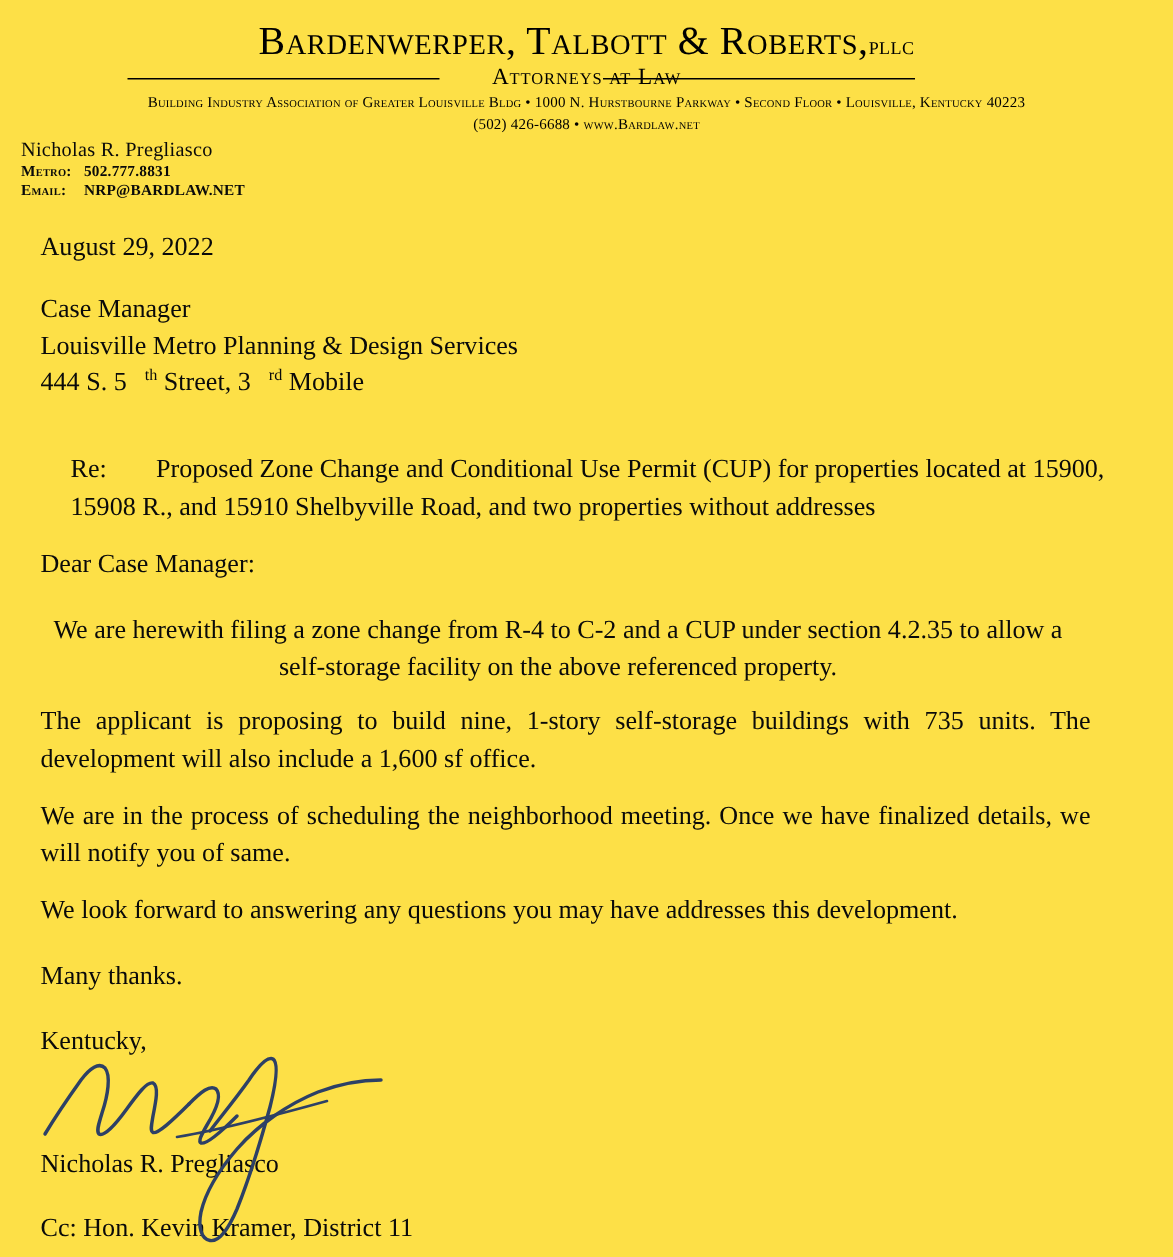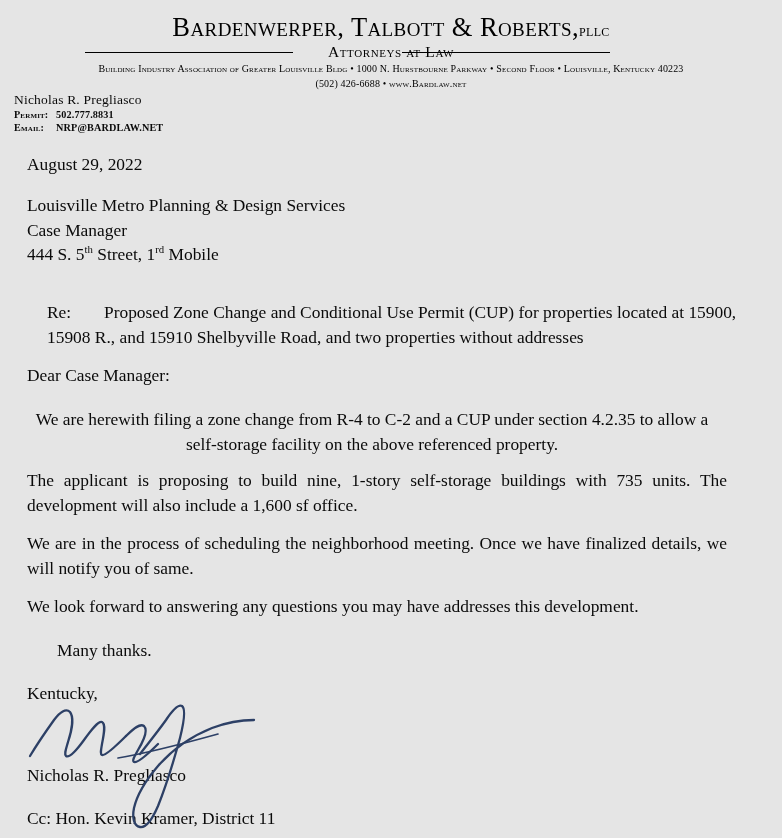--- a/index.html
+++ b/index.html
@@ -14,21 +14,21 @@
     overflow: hidden;
     font-family: "Liberation Serif", "DejaVu Serif", serif;
     color: #0a0a0a;
     -webkit-font-smoothing: antialiased;
   }
 
   .page {
     position: relative;
     width: 782px;
     height: 838px;
-    background: #e5e5e5;
+    background: #fde047;
   }
 
   
   .letterhead {
     position: absolute;
     left: 0;
     top: 0;
     width: 782px;
     text-align: center;
   }
@@ -133,35 +133,36 @@
   .blk p { margin: 0; }
 
   .date        { top: 152px; left: 0; }
   .recipient   { top: 193px; left: 0; }
   .re-block    { top: 300px; left: 0; width: 692px; margin-left: 20px; }
   .salutation  { top: 363px; left: 0; }
   .para1       { top: 407px; left: 0; width: 690px; text-align: center; }
   .para2       { top: 468px; left: 0; width: 700px; text-align: justify; }
   .para3       { top: 531px; left: 0; width: 700px; text-align: justify; }
   .para4       { top: 594px; left: 0; width: 700px; }
-  .thanks      { top: 638px; left: 0; margin-left: 30px; }
+  .thanks      { top: 638px; left: 0; }
   .closing     { top: 681px; left: 0; }
   .signer      { top: 763px; left: 0; }
   .cc-line     { top: 806px; left: 0; }
 
   .re-block .re-tag {
     display: inline-block;
     min-width: 57px;
   }
   .re-block .re-body { }
 
   sup {
     font-size: 0.62em;
     vertical-align: super;
     line-height: 0;
+    margin-left: 12px;
   }
 
   
   .signature {
     position: absolute;
     left: 22px;
     top: 694px;
     width: 300px;
     height: 140px;
     pointer-events: none;
@@ -185,35 +186,35 @@
       <div class="attorneys">Attorneys at Law</div>
     </div>
 
     <p class="addr-line">Building Industry Association of Greater Louisville Bldg • 1000 N. Hurstbourne Parkway • Second Floor • Louisville, Kentucky 40223</p>
     <p class="addr-line second">(502) 426-6688 • www.Bardlaw.net</p>
   </div>
 
   <div class="sender">
     <div class="sender-name">Nicholas R. Pregliasco</div>
     <div class="sender-row">
-      <span class="lbl">Permit:</span><span class="val">502.777.8831</span>
+      <span class="lbl">Metro:</span><span class="val">502.777.8831</span>
     </div>
     <div class="sender-row">
       <span class="lbl">Email:</span><span class="val">NRP@BARDLAW.NET</span>
     </div>
   </div>
 
   <div class="body-area">
 
     <div class="blk date">August 29, 2022</div>
 
     <div class="blk recipient">
+      <p>Case Manager</p>
       <p>Louisville Metro Planning &amp; Design Services</p>
-      <p>Case Manager</p>
-      <p><span>444 S. 5</span><sup>th</sup><span> Street, 1</span><sup>rd</sup><span> Mobile</span></p>
+      <p><span>444 S. 5</span><sup>th</sup><span> Street, 3</span><sup>rd</sup><span> Mobile</span></p>
     </div>
 
     <div class="blk re-block">
       <span class="re-tag">Re:</span><span class="re-body">Proposed Zone Change and Conditional Use Permit (CUP) for properties located at 15900, 15908 R., and 15910 Shelbyville Road, and two properties without addresses</span>
     </div>
 
     <div class="blk salutation">Dear Case Manager:</div>
 
     <div class="blk para1">We are herewith filing a zone change from R-4 to C-2 and a CUP under section 4.2.35 to allow a self-storage facility on the above referenced property.</div>
     <div class="blk para2">The applicant is proposing to build nine, 1-story self-storage buildings with 735 units.  The development will also include a 1,600 sf office.</div>

